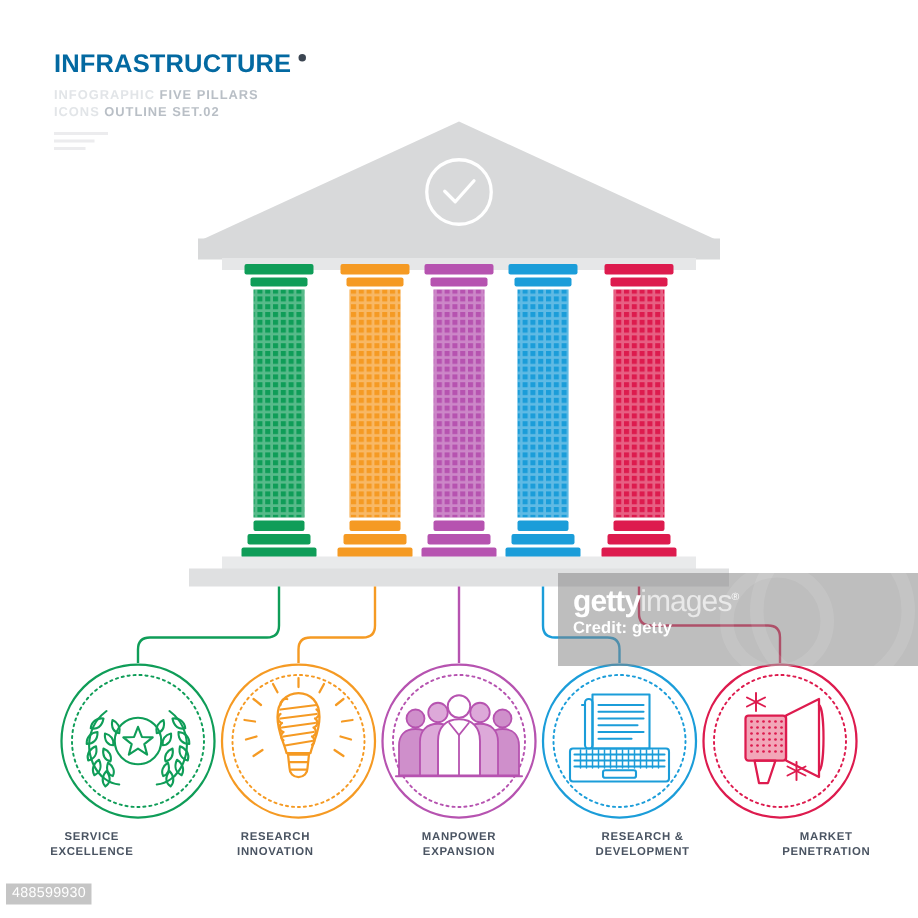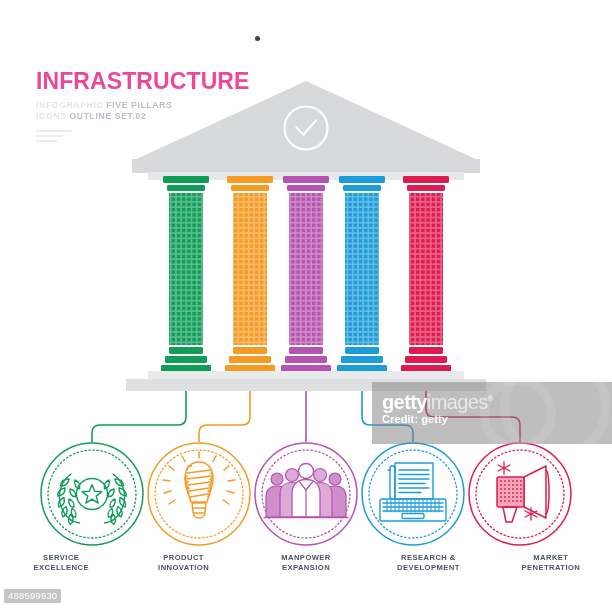--- a/index.html
+++ b/index.html
@@ -22,26 +22,25 @@
     left: 36px;
     top: 34px;
     width: 260px;
   }
   .title-row {
     display: flex;
     align-items: flex-start;
     line-height: 1;
   }
   .title-main {
-    font-size: 23px;
+    font-size: 17px;
     font-weight: bold;
     letter-spacing: 0.1px;
-    color: #ec4899;
+    color: #0369a1;
     white-space: nowrap;
-    margin-top: 36px;
   }
   .title-dot {
     width: 5px;
     height: 5px;
     border-radius: 50%;
     background: #3c4652;
     margin-left: 5px;
     margin-top: 2px;
     flex: 0 0 auto;
   }
@@ -492,21 +491,21 @@
     </g>
   </g>
 </svg>
 
 <div class="labels">
   <div class="label-cell">
     <div>SERVICE</div>
     <div>EXCELLENCE</div>
   </div>
   <div class="label-cell">
-    <div>PRODUCT</div>
+    <div>RESEARCH</div>
     <div>INNOVATION</div>
   </div>
   <div class="label-cell">
     <div>MANPOWER</div>
     <div>EXPANSION</div>
   </div>
   <div class="label-cell">
     <div>RESEARCH &amp;</div>
     <div>DEVELOPMENT</div>
   </div>

